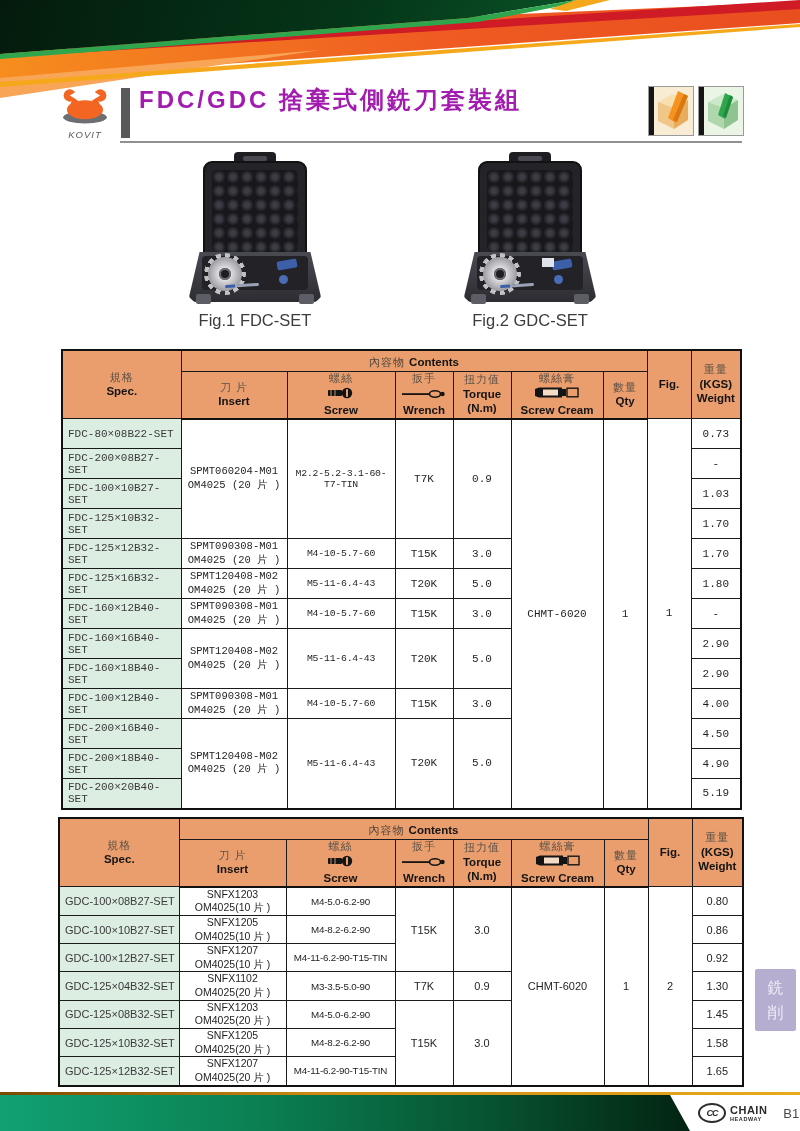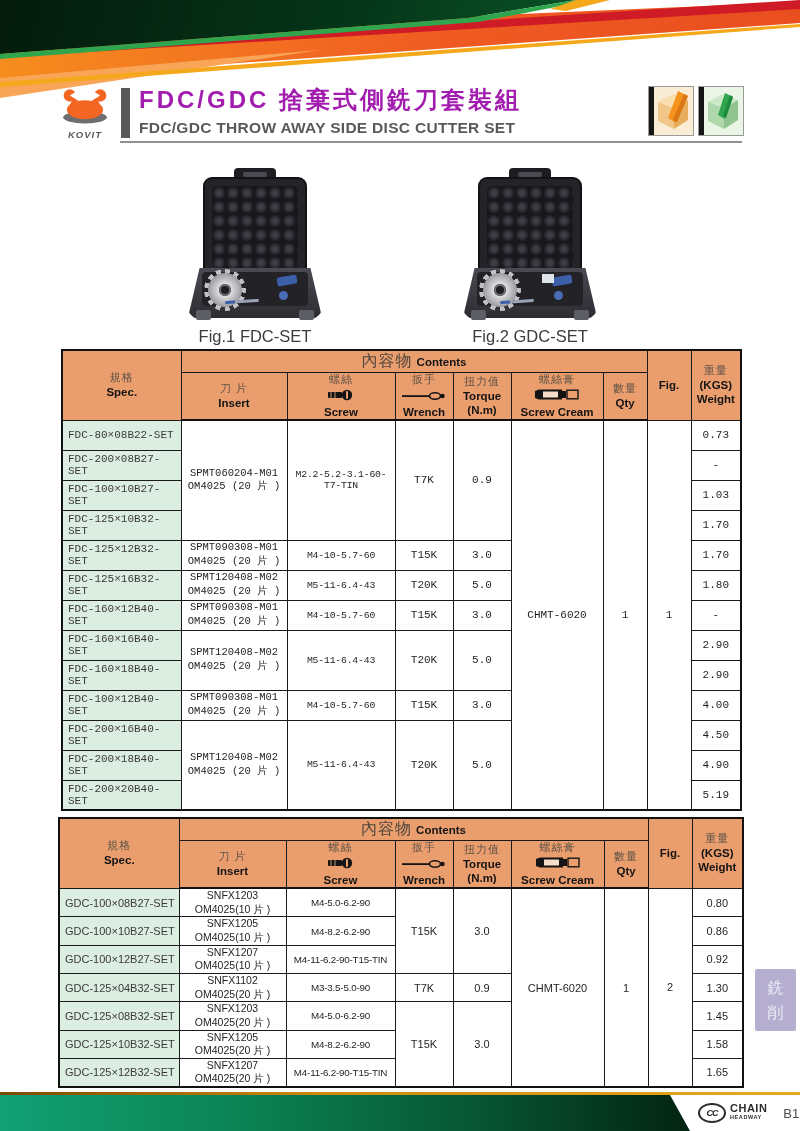--- a/index.html
+++ b/index.html
@@ -15,33 +15,33 @@
   .bn-lightorange{background:#F9A557;clip-path:polygon(0 78px,320px 50px,0 98px);}
   .bn-yellow{background:#F6A81C;clip-path:polygon(0 82px,800px 24px,800px 27px,0 87px);}
   .bn-green{background:linear-gradient(103deg,#041B0C 0%,#05371A 45%,#0B5C2A 80%,#10803B 100%);
             clip-path:polygon(0 0,576px 0,468px 18px,0 54px);}
   .bn-greenedge{background:#2FA64E;clip-path:polygon(0 54px,468px 18px,576px 0,592px 0,478px 22px,0 59px);}
   .bn-yellowtip{background:#F6A81C;clip-path:polygon(576px 0,610px 0,566px 11px,550px 9px);}
 
   
   .brandrow{position:absolute;top:86px;left:0;width:800px;height:60px;}
   .kovit{position:absolute;left:56px;top:0;width:58px;text-align:center;}
-  .kovit .txt{font-style:italic;font-weight:bold;font-size:9.5px;color:#58595B;letter-spacing:1px;margin-top:1px;}
+  .kovit .txt{font-style:italic;font-weight:normal;font-size:9.5px;color:#58595B;letter-spacing:1px;margin-top:1px;}
   .tbar{position:absolute;left:121px;top:2px;width:9px;height:50px;background:#58595B;}
   .titles{position:absolute;left:139px;top:-2px;}
   .title-zh{font-size:24px;font-weight:bold;color:#a21caf;letter-spacing:3px;white-space:nowrap;}
   .title-en{font-size:15.5px;font-weight:bold;color:#58595B;letter-spacing:.3px;margin-top:3px;white-space:nowrap;}
   .hr-under{position:absolute;left:120px;top:55px;width:622px;height:2px;background:#8f9093;}
   .mill-icons{position:absolute;right:56px;top:0;display:flex;gap:4px;}
   .mill{width:44px;height:48px;border:1px solid #9a9a9a;position:relative;overflow:hidden;}
   .mill .bar{position:absolute;left:0;top:0;width:5px;height:100%;background:#151515;}
   .mill-1{background:#F8ECD4;} .mill-2{background:#EAF5E6;}
 
   
-  .figure{position:absolute;top:168px;width:150px;}
+  .figure{position:absolute;top:152px;width:150px;}
   #fig1{left:180px;} #fig2{left:455px;}
   .case{position:relative;width:132px;height:152px;margin:0 auto;}
   .handle{position:absolute;top:0;left:50%;transform:translateX(-50%);width:42px;height:13px;background:#1e1e22;border-radius:4px;}
   .handle::after{content:"";position:absolute;left:9px;top:4px;right:9px;height:5px;background:#4a4a52;border-radius:2px;}
   .lid{position:absolute;top:9px;left:50%;transform:translateX(-50%);width:100px;height:96px;background:#232328;border:2px solid #121215;border-radius:9px;}
   .foam{position:absolute;inset:7px;border-radius:5px;background-color:#232329;
         background-image:radial-gradient(circle at 7px 7px,#3d3d46 22%,#18181c 68%);background-size:14px 14px;}
   .base{position:absolute;top:100px;left:50%;transform:translateX(-50%);width:132px;height:50px;
         background:linear-gradient(#4a4a52,#2c2c32);border-radius:7px;
         clip-path:polygon(8% 0,92% 0,100% 90%,96% 100%,4% 100%,0 90%);}
@@ -62,42 +62,42 @@
   
   table.dtable{position:absolute;border-collapse:collapse;table-layout:fixed;background:#fff;border:2px solid #111;}
   #fdc-table{left:61px;top:349px;width:679px;}
   #gdc-table{left:58px;top:817px;width:684px;}
   .dtable th,.dtable td{border:1px solid #1a1a1a;padding:0 2px;overflow:hidden;text-align:center;vertical-align:middle;}
   .dtable th{background:#EA9E6E;font-weight:normal;}
   .dtable tr.h1{height:21px;}
   .dtable tr.h2 th{height:45px;border-bottom:2px solid #111;}
   th .zh{display:block;font-size:11px;color:#5d5246;letter-spacing:1px;line-height:1.25;}
   th .en{display:block;font-size:11.5px;font-weight:bold;color:#141414;line-height:1.25;}
-  th .inline-zh{font-size:16px;color:#4f463c;letter-spacing:1px;}
+  th .inline-zh{font-size:11px;color:#4f463c;letter-spacing:1px;}
   th .inline-en{font-size:11.5px;font-weight:bold;color:#141414;margin-left:4px;margin-top:21px;}
   th .hicon{display:block;line-height:1;margin:1px 0;}
   .dtable td{font-size:11px;color:#1f1f1f;}
   td.spec{background:#DCEDE2;text-align:left;padding-left:5px;color:#3a3a3a;}
   td.scr{font-size:9.8px;letter-spacing:-0.2px;}
   td.ins span{display:block;line-height:1.3;font-size:10.5px;}
   tr.fdc-row{height:30px;font-family:Liberation Mono, monospace;} tr.gdc-row{height:27px;margin-top:8px;}
 
   
   .side-tab{position:absolute;left:755px;top:969px;width:41px;height:62px;background:#B5AED1;border-radius:2px;
             color:#EDEBF5;font-size:16px;text-align:center;line-height:25px;padding-top:6px;box-sizing:border-box;}
 
   
   .footer{position:absolute;left:0;bottom:0;width:800px;height:39px;}
   .f-gold{position:absolute;top:0;left:0;width:100%;height:3px;background:linear-gradient(90deg,#7a4a00,#cc8a10 40%,#e9a91e);}
   .f-green{position:absolute;top:3px;left:0;width:100%;height:36px;
            background:linear-gradient(90deg,#11A173 0%,#0B8355 30%,#075532 60%,#032613 85%,#01130a 100%);}
   .f-wedge{position:absolute;top:3px;right:0;width:150px;height:36px;background:#fff;
            clip-path:polygon(20px 0,150px 0,150px 36px,40px 36px);
            display:flex;align-items:center;padding-left:48px;box-sizing:border-box;gap:16px;}
-  .cc-logo{display:flex;align-items:flex-start;gap:4px;}
+  .cc-logo{display:flex;align-items:flex-end;gap:4px;}
   .cc-oval{width:24px;height:16px;border:2.5px solid #2b2b2b;border-radius:50%;display:flex;align-items:center;justify-content:center;
            font-style:italic;font-weight:bold;font-size:9px;color:#2b2b2b;letter-spacing:-1px;}
   .cc-words div:first-child{font-weight:bold;font-size:11px;color:#2b2b2b;letter-spacing:.5px;line-height:1;}
   .cc-words div:last-child{font-weight:bold;font-size:5.5px;color:#2b2b2b;letter-spacing:.6px;line-height:1.2;}
   .page-no{font-size:13px;color:#4a4a4a;}
 </style>
 </head>
 <body>
 
 <div class="page">
@@ -122,21 +122,20 @@
         <path d="M11 10 L20 4.5 L20 15.5 Z" fill="#ffffff"></path>
         <circle cx="43" cy="10" r="6.5" fill="#F26522"></circle>
         <path d="M43 10 L34 4.5 L34 15.5 Z" fill="#ffffff"></path>
         <ellipse cx="27" cy="25" rx="19" ry="10" fill="#F26522"></ellipse>
       </svg>
       <div class="txt">KOVIT</div>
     </div>
     <div class="tbar"></div>
     <div class="titles">
       <div class="title-zh">FDC/GDC 捨棄式側銑刀套裝組</div>
-      <div class="title-en">FDC/GDC THROW AWAY SIDE DISC CUTTER SET</div>
     </div>
     <div class="mill-icons">
       <div class="mill mill-1">
         <svg width="44" height="48" viewBox="0 0 44 48">
           <polygon points="9,15 24,7 39,13 25,21" fill="#F7DFB0"></polygon>
           <polygon points="9,15 9,34 25,42 25,21" fill="#F0C788"></polygon>
           <polygon points="25,21 39,13 39,33 25,42" fill="#E8AC5D"></polygon>
           <polygon points="29,4 39,9 27,36 19,31" fill="#F6921E"></polygon>
           <polygon points="35,7 39,9 28,35 24,33" fill="#D97714"></polygon>
         </svg>

